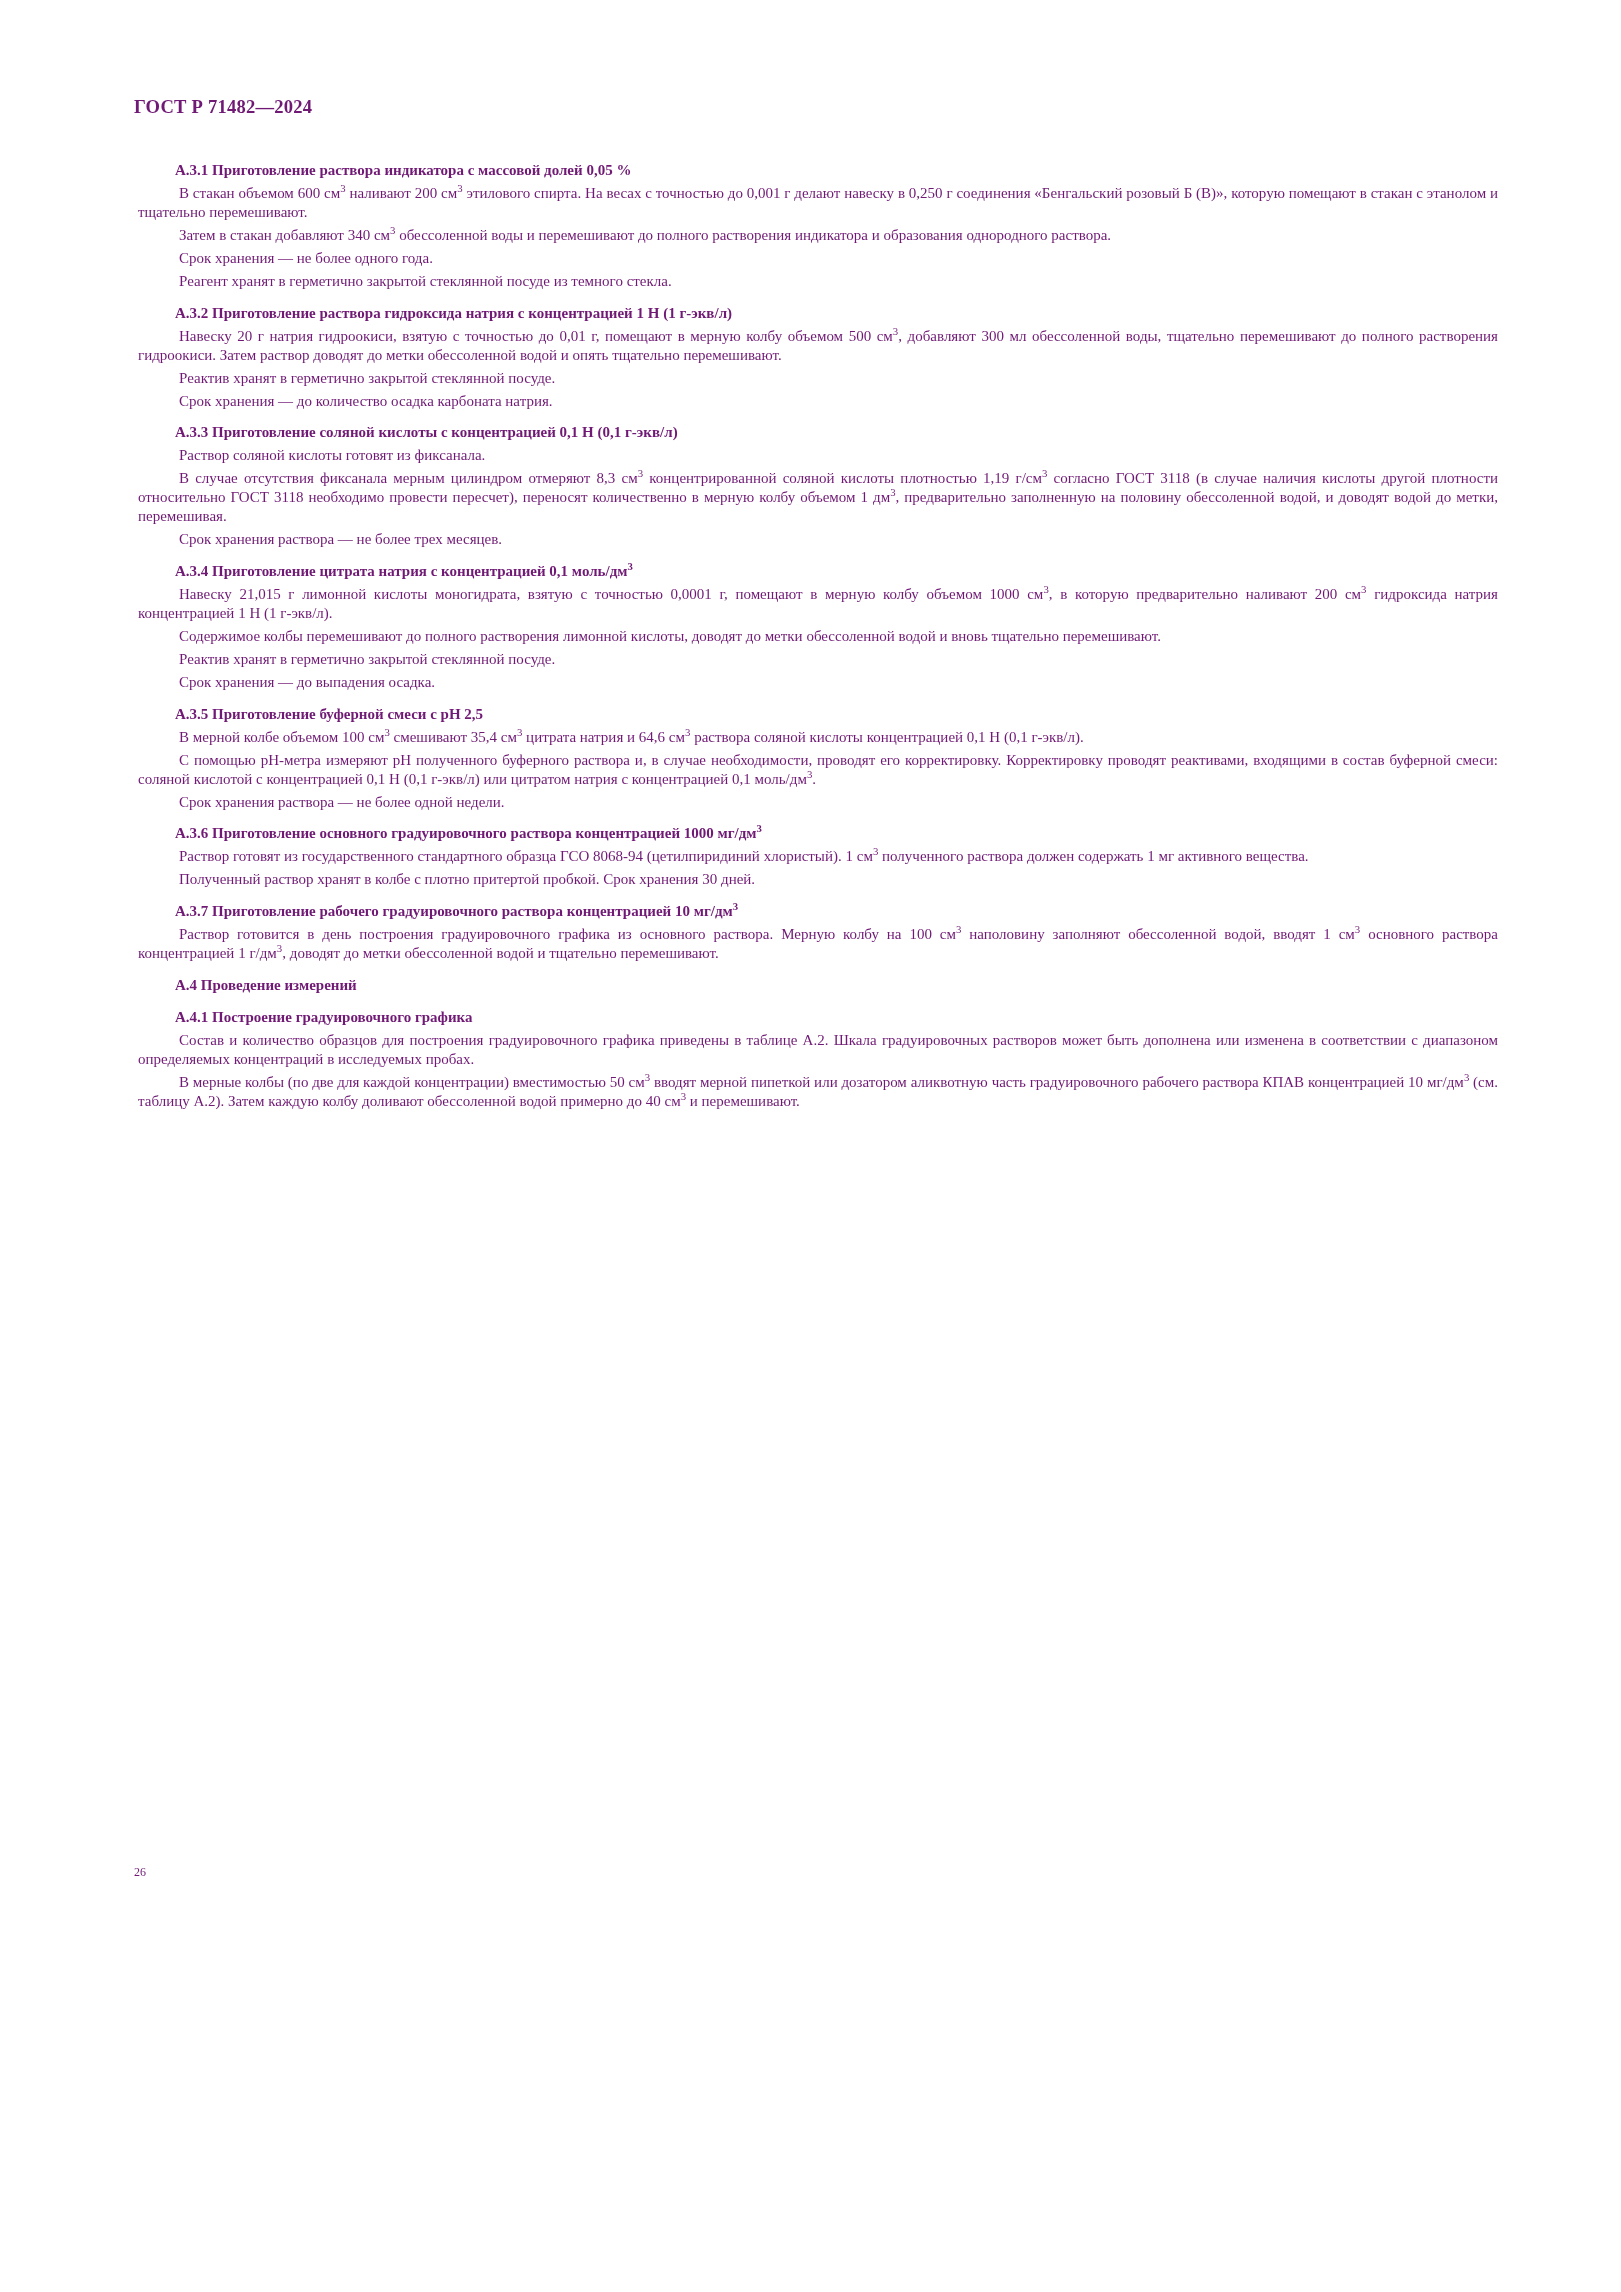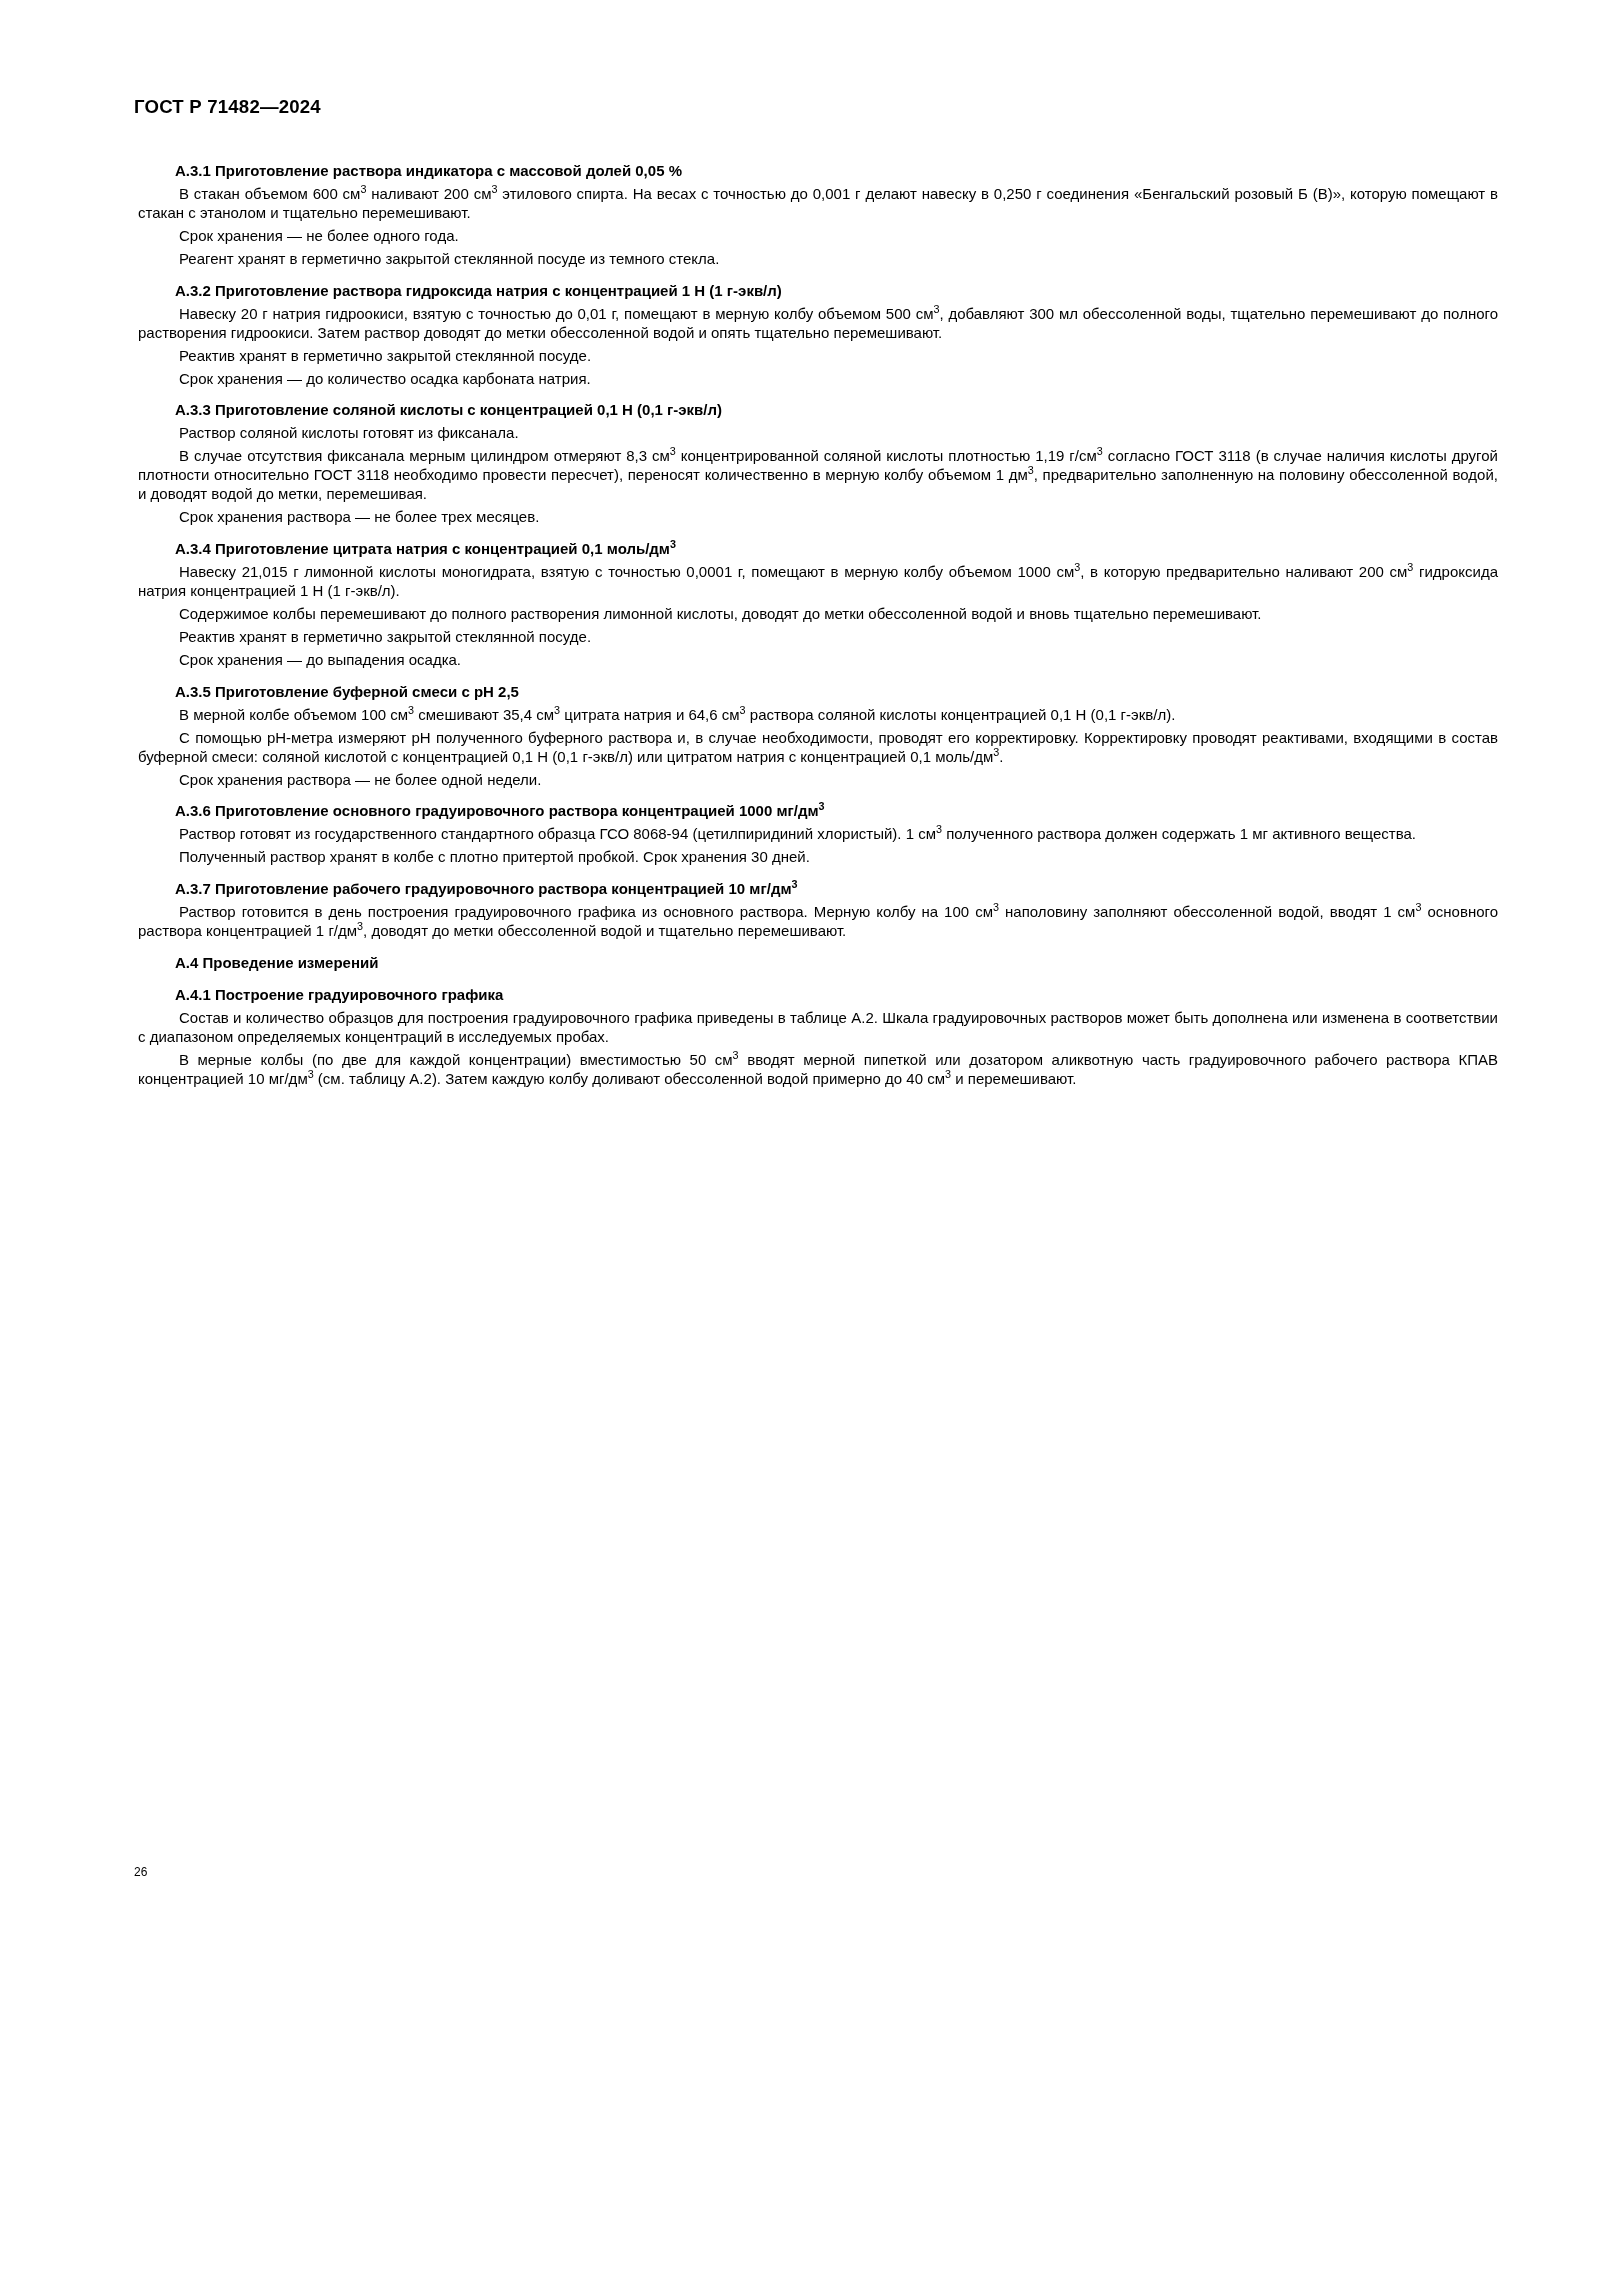--- a/index.html
+++ b/index.html
@@ -5,22 +5,22 @@
   html, body {
     margin: 0;
     padding: 0;
     background: #ffffff;
   }
   .page {
     position: relative;
     width: 1621px;
     height: 2293px;
     background: #ffffff;
-    font-family: Liberation Sans, sans-serif;
-    color: #000000;
+    font-family: Liberation Serif, serif;
+    color: #701a75;
     overflow: hidden;
   }
   .doc-header {
     position: absolute;
     top: 96px;
     left: 134px;
     font-size: 18.6px;
     font-weight: bold;
     letter-spacing: 0.2px;
   }
@@ -64,20 +64,21 @@
 </style>
 </head>
 <body>
 
 <div class="page">
   <header class="doc-header">ГОСТ Р 71482—2024</header>
 
   <main class="content">
       <h3 class="heading">А.3.1 Приготовление раствора индикатора с массовой долей 0,05 %</h3>
       <p class="para">В стакан объемом 600 см<sup>3</sup> наливают 200 см<sup>3</sup> этилового спирта. На весах с точностью до 0,001 г делают навеску в 0,250 г соединения «Бенгальский розовый Б (В)», которую помещают в стакан с этанолом и тщательно перемешивают.</p>
+      <p class="para">Затем в стакан добавляют 340 см<sup>3</sup> обессоленной воды и перемешивают до полного растворения индикатора и образования однородного раствора.</p>
       <p class="para">Срок хранения — не более одного года.</p>
       <p class="para">Реагент хранят в герметично закрытой стеклянной посуде из темного стекла.</p>
       <h3 class="heading">А.3.2 Приготовление раствора гидроксида натрия с концентрацией 1 Н (1 г-экв/л)</h3>
       <p class="para">Навеску 20 г натрия гидроокиси, взятую с точностью до 0,01 г, помещают в мерную колбу объемом 500 см<sup>3</sup>, добавляют 300 мл обессоленной воды, тщательно перемешивают до полного растворения гидроокиси. Затем раствор доводят до метки обессоленной водой и опять тщательно перемешивают.</p>
       <p class="para">Реактив хранят в герметично закрытой стеклянной посуде.</p>
       <p class="para">Срок хранения — до количество осадка карбоната натрия.</p>
       <h3 class="heading">А.3.3 Приготовление соляной кислоты с концентрацией 0,1 Н (0,1 г-экв/л)</h3>
       <p class="para">Раствор соляной кислоты готовят из фиксанала.</p>
       <p class="para">В случае отсутствия фиксанала мерным цилиндром отмеряют 8,3 см<sup>3</sup> концентрированной соляной кислоты плотностью 1,19 г/см<sup>3</sup> согласно ГОСТ 3118 (в случае наличия кислоты другой плотности относительно ГОСТ 3118 необходимо провести пересчет), переносят количественно в мерную колбу объемом 1 дм<sup>3</sup>, предварительно заполненную на половину обессоленной водой, и доводят водой до метки, перемешивая.</p>
       <p class="para">Срок хранения раствора — не более трех месяцев.</p>

